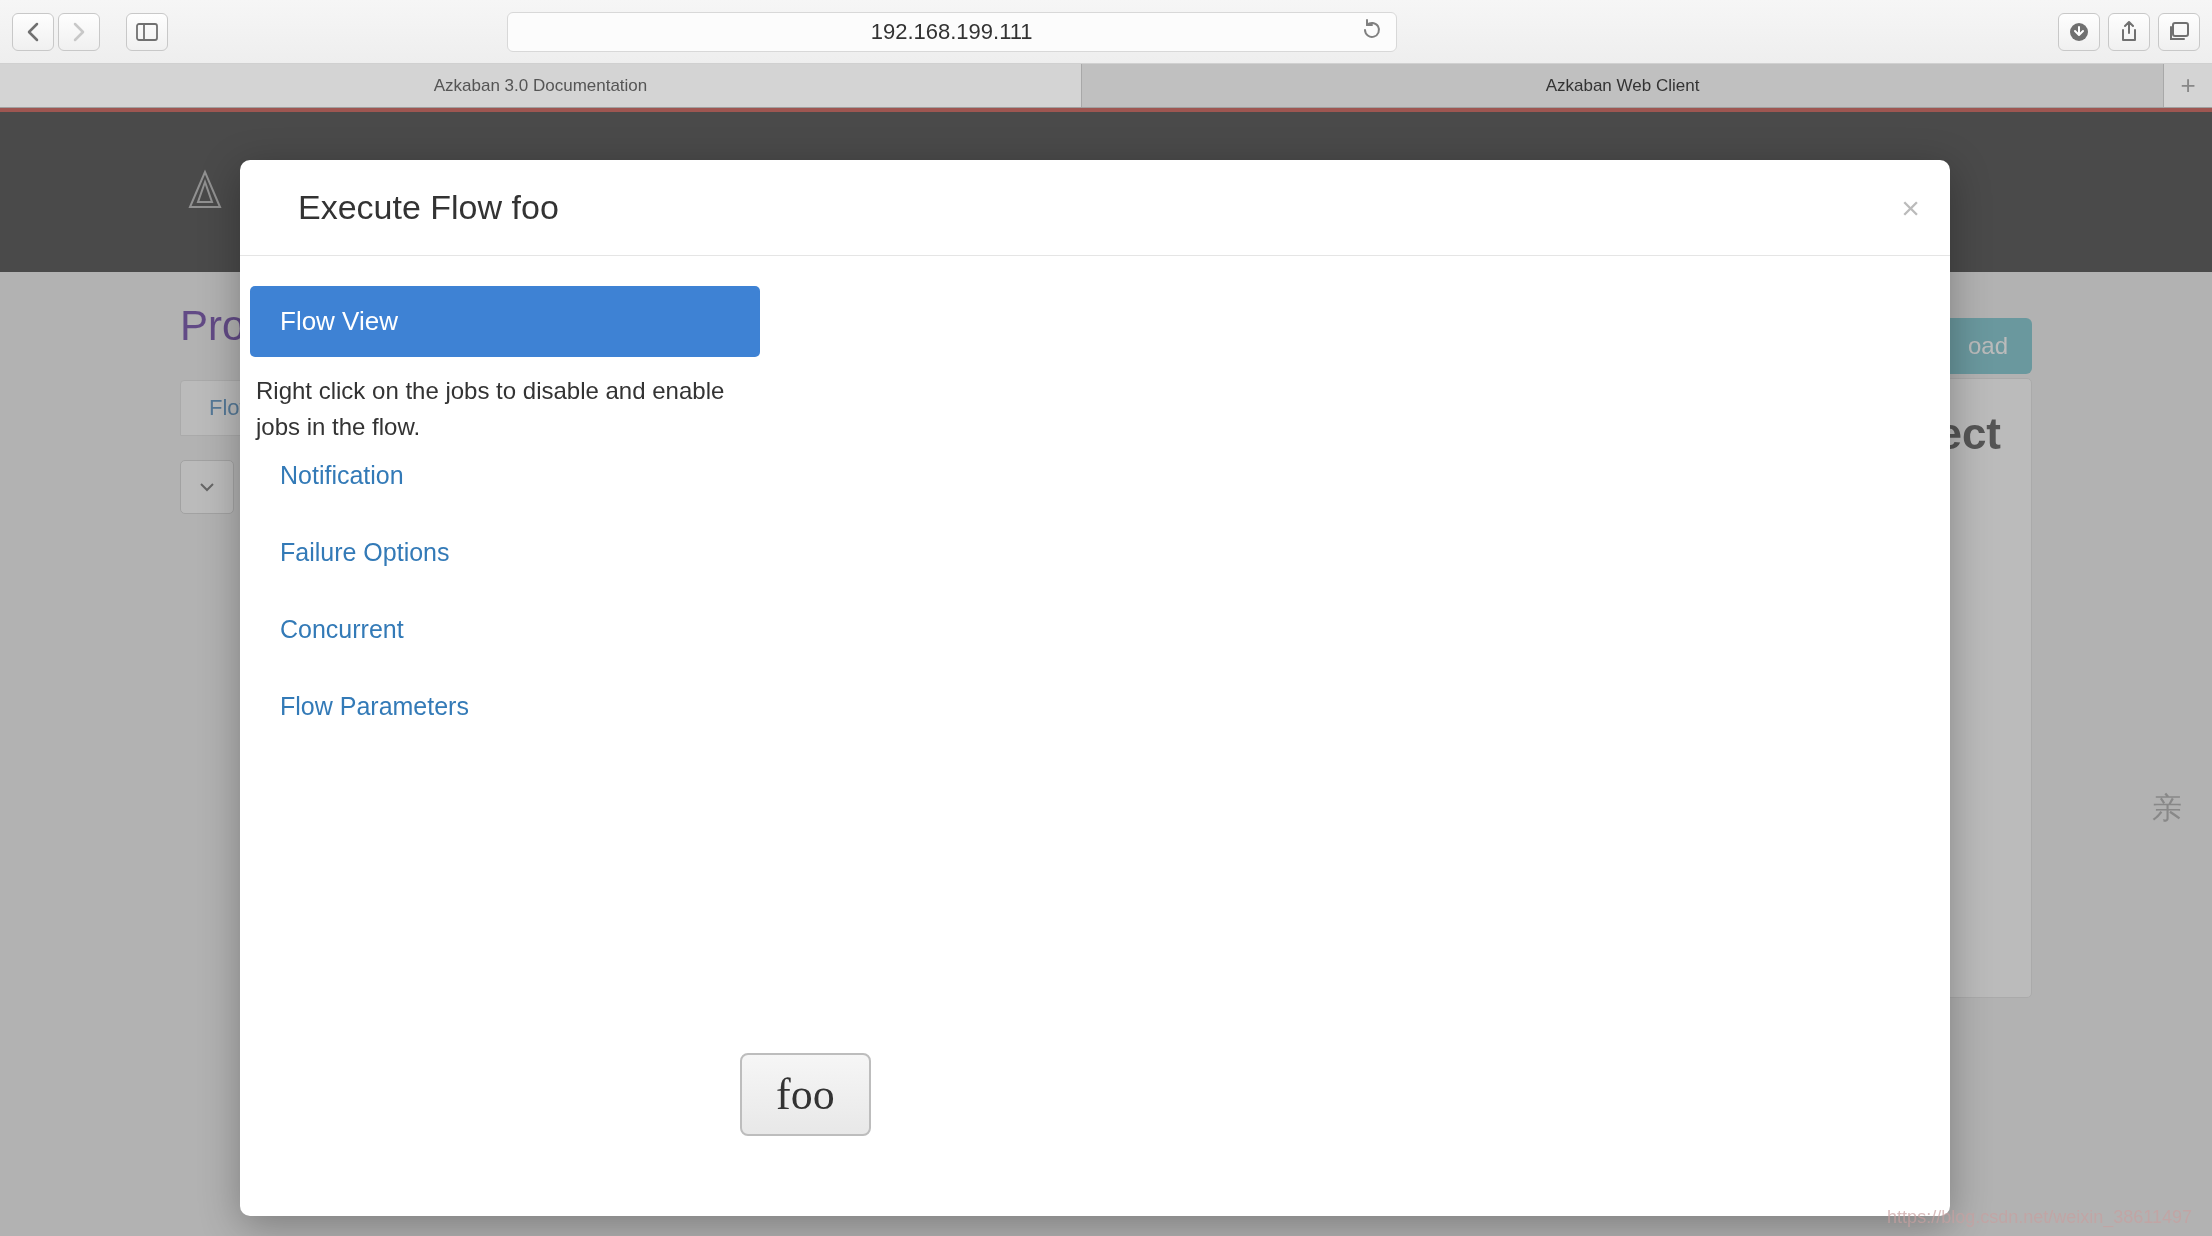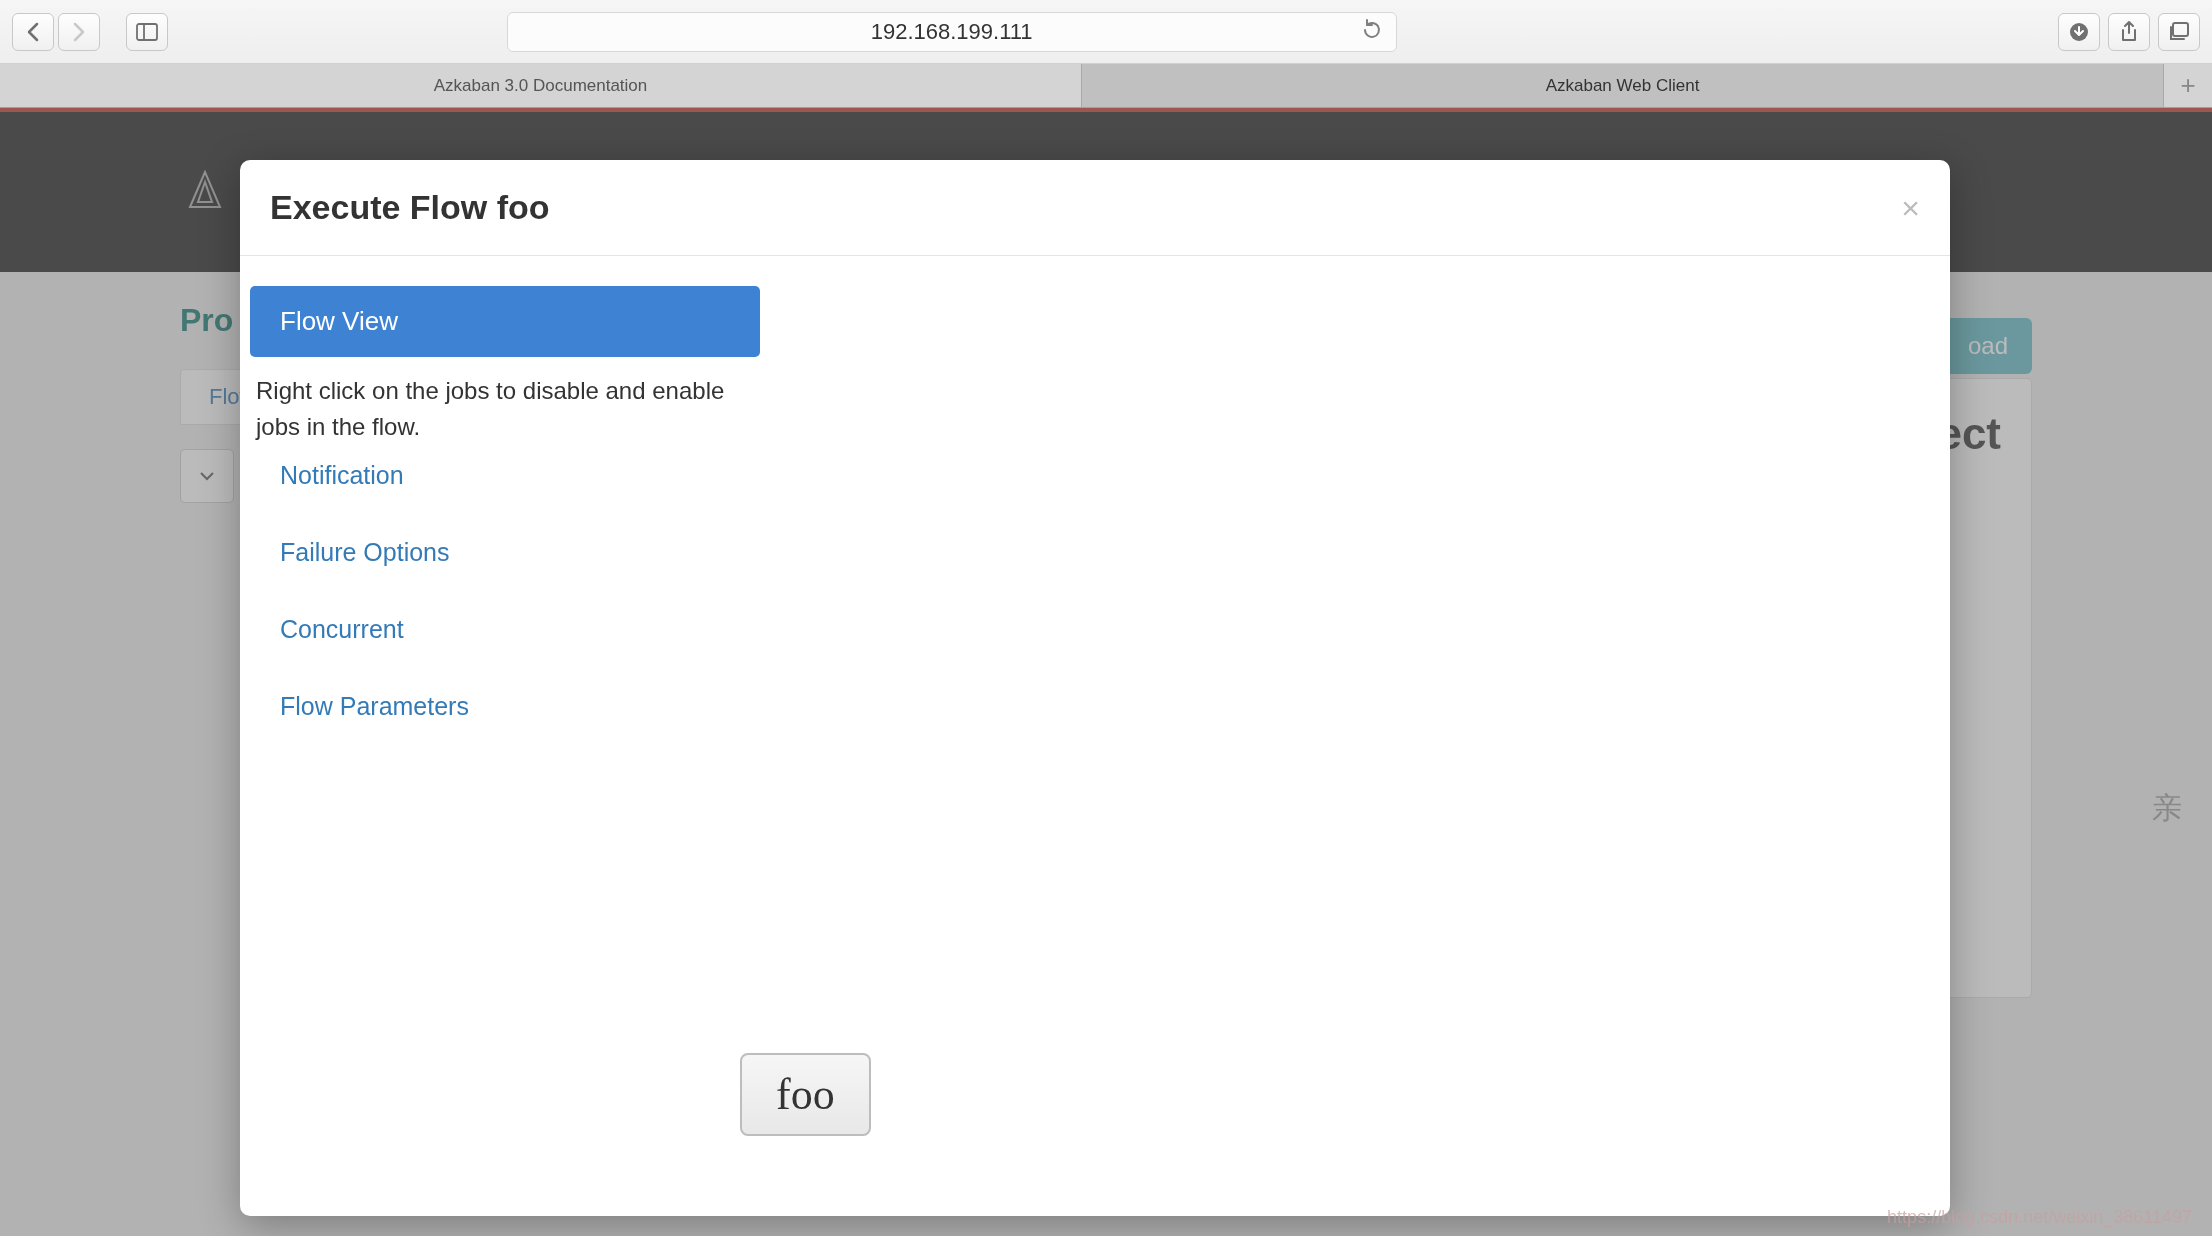--- a/index.html
+++ b/index.html
@@ -171,23 +171,23 @@
     }
     
     .page-title-row {
       display: flex;
       align-items: center;
       justify-content: space-between;
       margin-bottom: 30px;
     }
     
     .page-title {
-      font-size: 32px;
-      font-weight: 700;
-      color: #0f766e;
+      font-size: 42px;
+      font-weight: 400;
+      color: #4c1d95;
     }
     
     .upload-btn {
       background: #5cb8c4;
       color: #fff;
       padding: 14px 24px;
       border-radius: 6px;
       font-size: 24px;
       border: none;
     }
@@ -264,22 +264,23 @@
     .modal-header {
       padding: 28px 30px;
       border-bottom: 1px solid #e5e5e5;
       display: flex;
       align-items: center;
       justify-content: space-between;
     }
     
     .modal-title {
       font-size: 34px;
-      font-weight: 700;
+      font-weight: 400;
       color: #333;
+      margin-left: 28px;
     }
     
     .close-btn {
       font-size: 32px;
       color: #bbb;
       cursor: pointer;
       line-height: 1;
     }
     
     .modal-body {

